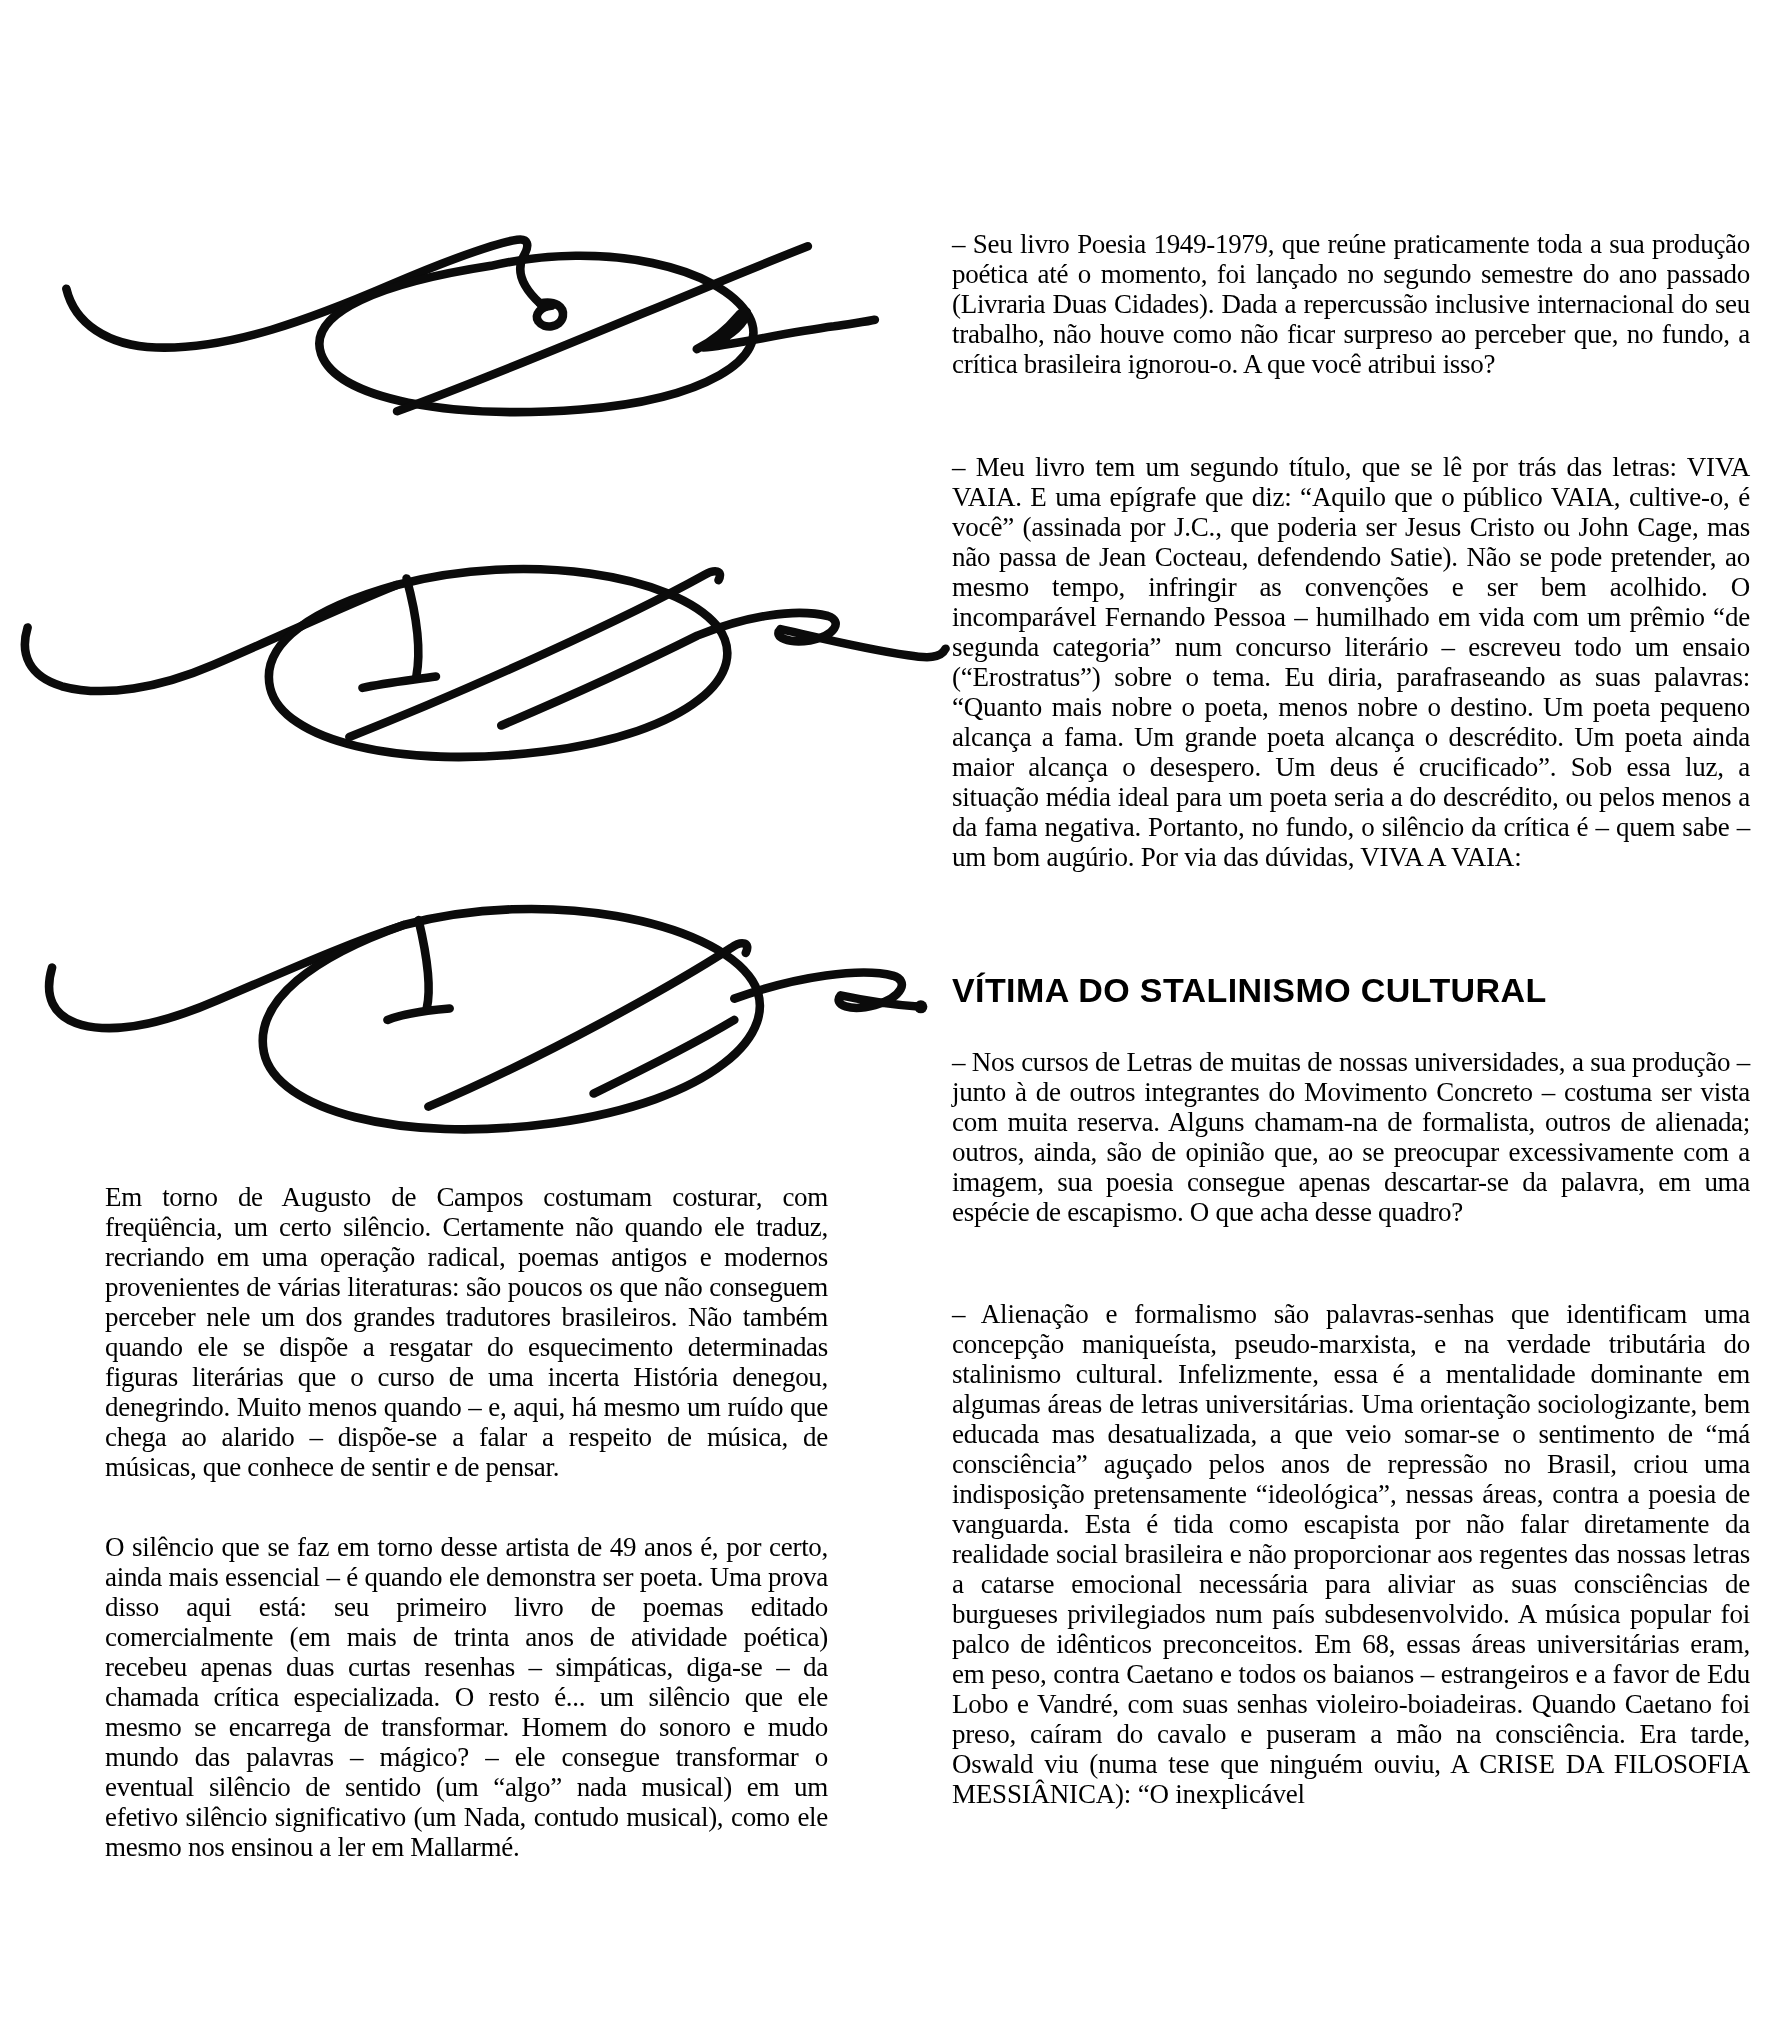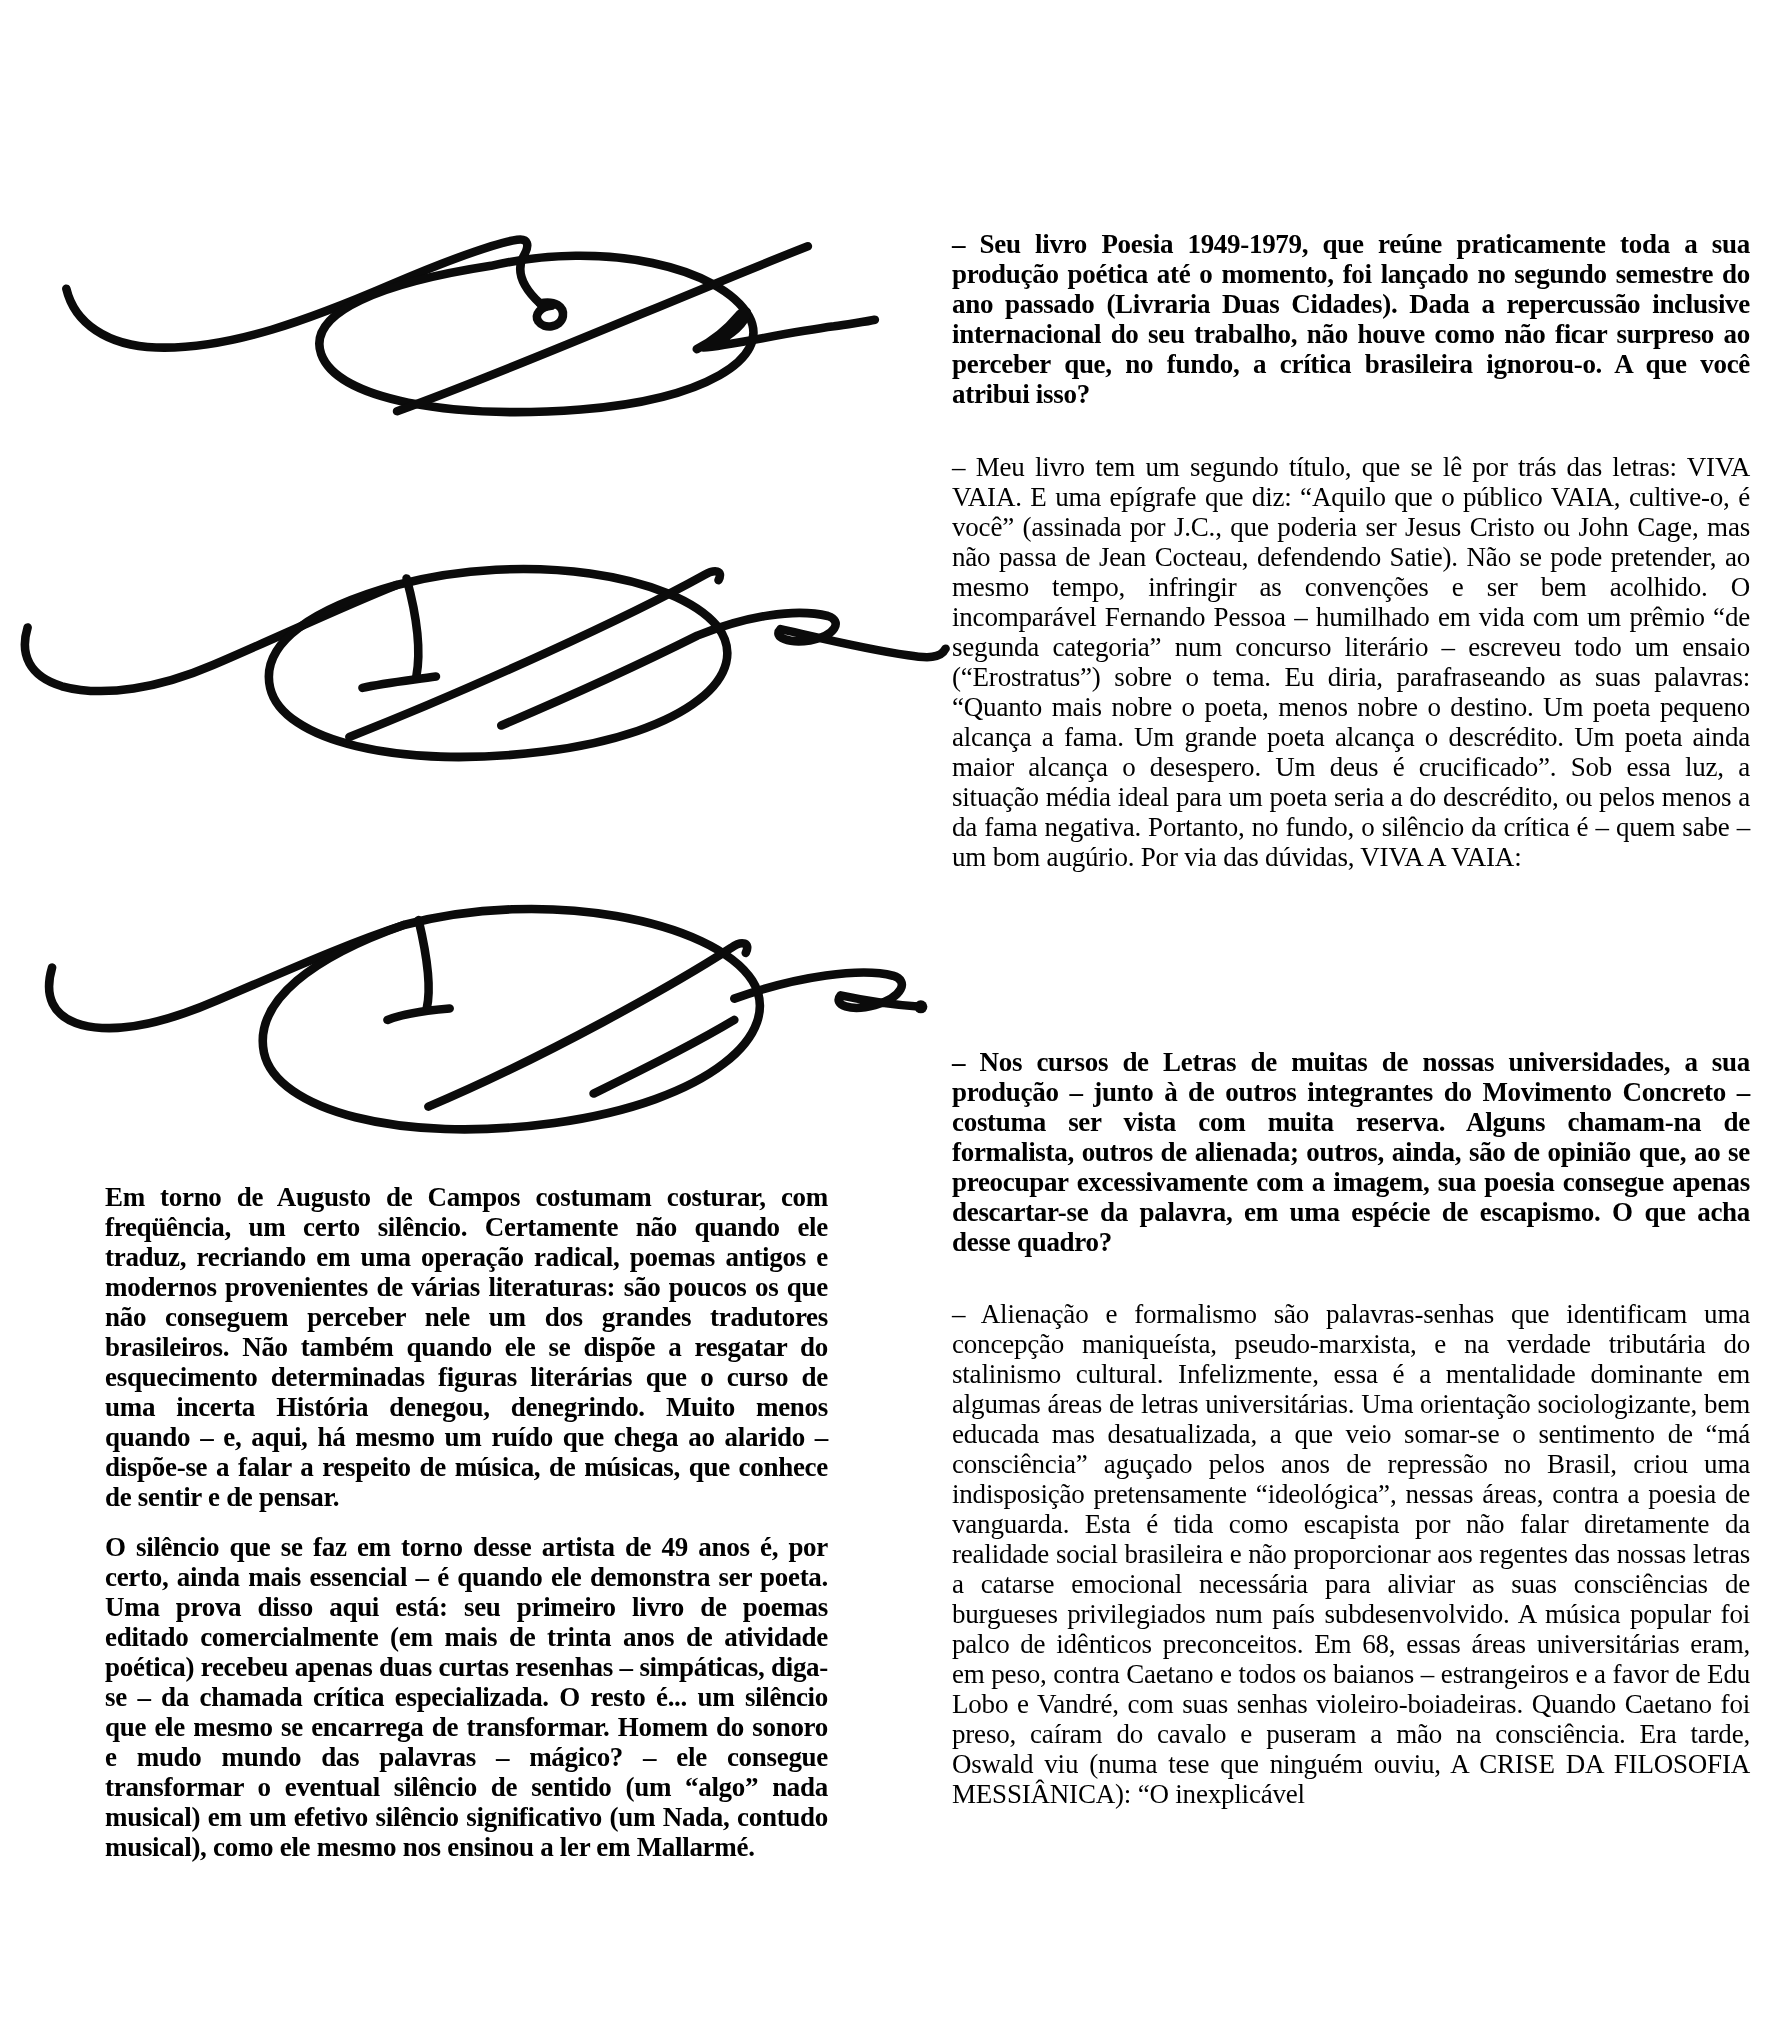--- a/index.html
+++ b/index.html
@@ -12,21 +12,21 @@
     overflow:hidden;
   }
   .block {
     position:absolute;
     text-align:justify;
     font-size:27px;
     line-height:30px;
     letter-spacing:-0.2px;
     white-space:normal;
   }
-  .bold { font-weight:bold; letter-spacing:-0.3px; }
+  .bold { font-weight:normal; letter-spacing:-0.3px; }
   .heading {
     position:absolute;
     font-family:"Liberation Sans", sans-serif;
     font-weight:bold;
     font-size:34px;
     letter-spacing:0.4px;
     white-space:nowrap;
   }
   .sig { position:absolute; }
   .sig path { fill:none; stroke:#0b0b0b; stroke-width:10.5; stroke-linecap:round; stroke-linejoin:round; }
@@ -66,19 +66,20 @@
   </svg>
 
   <p class="block bold" style="left:105px; top:1182px; width:723px; margin:0;">Em torno de Augusto de Campos costumam costurar, com freqüência, um certo silêncio. Certamente não quando ele traduz, recriando em uma operação radical, poemas antigos e modernos provenientes de várias literaturas: são poucos os que não conseguem perceber nele um dos grandes tradutores brasileiros. Não também quando ele se dispõe a resgatar do esquecimento determinadas figuras literárias que o curso de uma incerta História denegou, denegrindo. Muito menos quando – e, aqui, há mesmo um ruído que chega ao alarido – dispõe-se a falar a respeito de música, de músicas, que conhece de sentir e de pensar.</p>
 
   <p class="block bold" style="left:105px; top:1532px; width:723px; margin:0;">O silêncio que se faz em torno desse artista de 49 anos é, por certo, ainda mais essencial – é quando ele demonstra ser poeta. Uma prova disso aqui está: seu primeiro livro de poemas editado comercialmente (em mais de trinta anos de atividade poética) recebeu apenas duas curtas resenhas – simpáticas, diga-se – da chamada crítica especializada. O resto é...  um silêncio que ele mesmo se encarrega de transformar. Homem do sonoro e mudo mundo das palavras – mágico? – ele consegue transformar o eventual silêncio de sentido (um “algo” nada musical) em um efetivo silêncio significativo (um Nada, contudo musical), como ele mesmo nos ensinou a ler em Mallarmé.</p>
 
   <p class="block bold" style="left:952px; top:229px; width:798px; margin:0;">– Seu livro  Poesia 1949-1979, que reúne praticamente toda a sua produção poética até o momento, foi lançado no segundo semestre do ano passado (Livraria Duas Cidades). Dada a repercussão inclusive internacional do seu trabalho, não houve como não ficar surpreso ao perceber que, no fundo, a crítica brasileira ignorou-o. A que você atribui isso?</p>
 
   <p class="block" style="left:952px; top:452px; width:798px; margin:0;">– Meu livro tem um segundo título, que se lê por trás das letras: VIVA VAIA. E uma epígrafe que diz: “Aquilo que o público VAIA, cultive-o, é você” (assinada por J.C., que poderia ser Jesus Cristo ou John Cage, mas não passa de Jean Cocteau, defendendo Satie). Não se pode pretender, ao mesmo tempo, infringir as convenções e ser bem acolhido. O incomparável Fernando Pessoa – humilhado em vida com um prêmio “de segunda categoria” num concurso literário – escreveu todo um ensaio (“Erostratus”) sobre o tema. Eu diria, parafraseando as suas palavras: “Quanto mais nobre o poeta, menos nobre o destino. Um poeta pequeno alcança a fama. Um grande poeta alcança o descrédito. Um poeta ainda maior alcança o desespero. Um deus é crucificado”. Sob essa luz, a situação média ideal para um poeta seria a do descrédito, ou pelos menos a da fama negativa. Portanto, no fundo, o silêncio da crítica é – quem sabe – um bom augúrio. Por via das dúvidas, VIVA A VAIA:</p>
 
+  <h2 class="heading" style="left:952px; top:971px; margin:0;">VÍTIMA DO STALINISMO CULTURAL</h2>
 
   <p class="block bold" style="left:952px; top:1047px; width:798px; margin:0;">– Nos cursos de Letras de muitas de nossas universidades, a sua produção – junto à de outros integrantes do Movimento Concreto – costuma ser vista com muita reserva. Alguns chamam-na de formalista, outros de alienada; outros, ainda, são de opinião que, ao se preocupar excessivamente com a imagem, sua poesia consegue apenas descartar-se da palavra, em uma espécie de escapismo. O que acha desse quadro?</p>
 
   <p class="block" style="left:952px; top:1299px; width:798px; margin:0;">– Alienação e formalismo são palavras-senhas que identificam uma concepção maniqueísta, pseudo-marxista, e na verdade tributária do stalinismo cultural. Infelizmente, essa é a mentalidade dominante em algumas áreas de letras universitárias. Uma orientação sociologizante, bem educada mas desatualizada, a que veio somar-se o sentimento de “má consciência” aguçado pelos anos de repressão no Brasil, criou uma indisposição pretensamente “ideológica”, nessas áreas, contra a poesia de vanguarda. Esta é tida como escapista por não falar diretamente da realidade social brasileira e não proporcionar aos regentes das nossas letras a catarse emocional necessária para aliviar as suas consciências de burgueses privilegiados num país subdesenvolvido. A música popular foi palco de  idênticos preconceitos. Em 68, essas áreas universitárias eram, em peso, contra Caetano e todos os baianos – estrangeiros e a favor de Edu Lobo e Vandré, com suas senhas violeiro-boiadeiras. Quando Caetano foi preso, caíram do cavalo e puseram a mão na consciência. Era tarde,   Oswald viu (numa tese que ninguém ouviu, A CRISE DA FILOSOFIA MESSIÂNICA): “O inexplicável</p>
 
 </div>
 
 
 </body></html>

